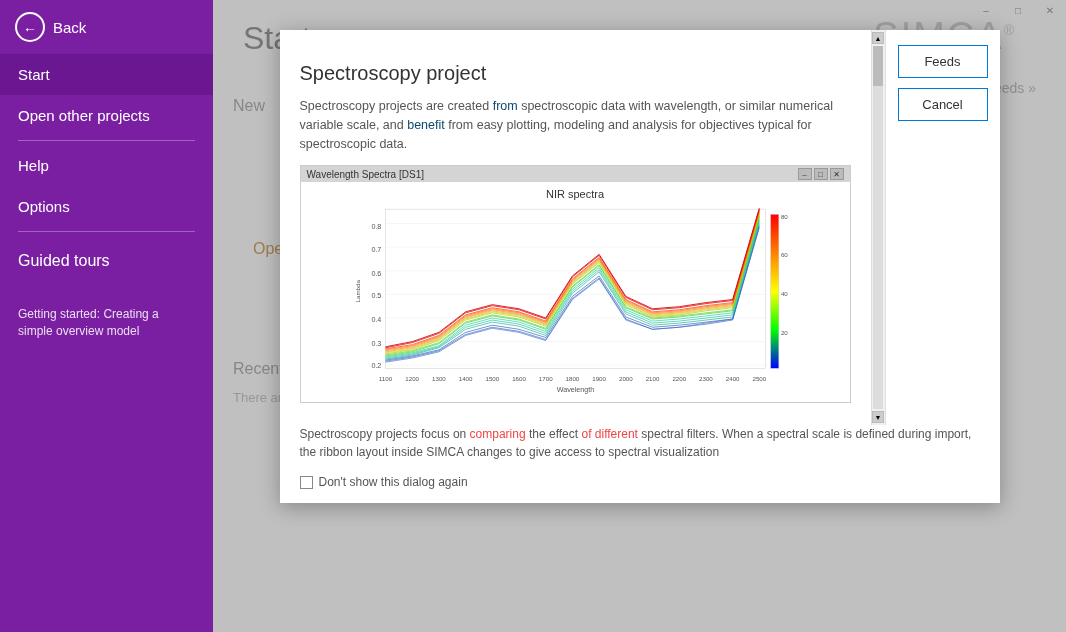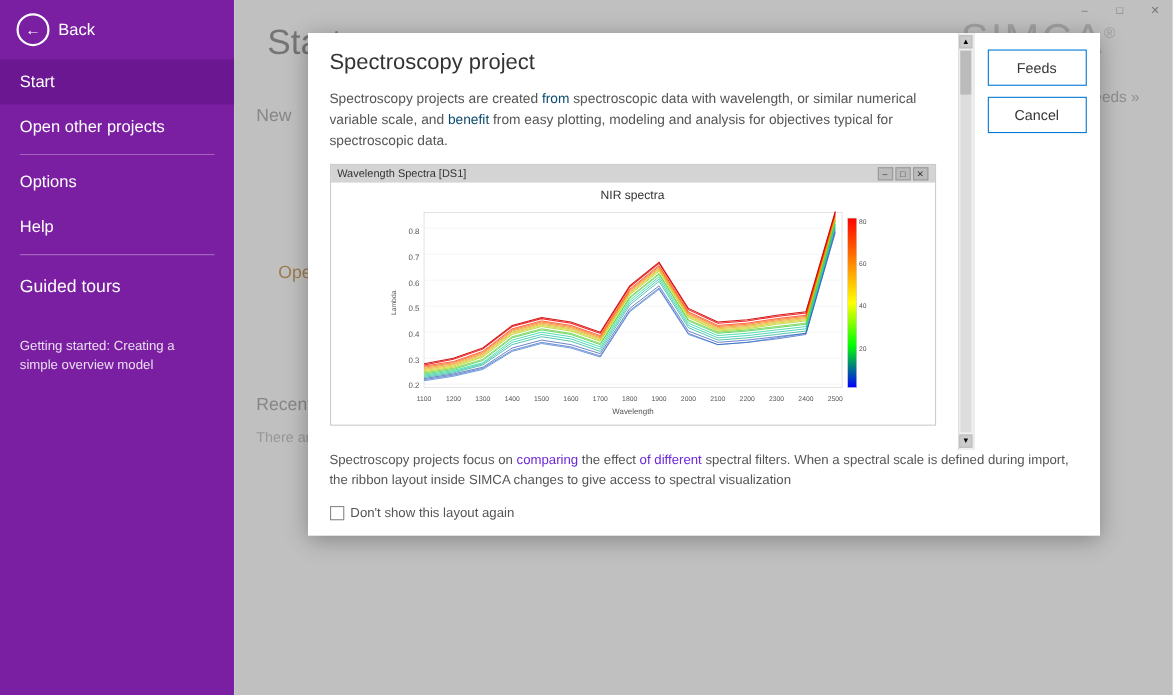--- a/index.html
+++ b/index.html
@@ -183,21 +183,21 @@
 
     .dialog-body {
       display: flex;
       flex: 1;
       overflow: hidden;
     }
 
     .dialog-left {
       flex: 1;
       overflow-y: auto;
-      padding: 16px 20px 10px;
+      padding: 32px 20px 10px;
     }
 
     .dialog-title {
       font-size: 20px;
       font-weight: 400;
       color: #333;
       margin-bottom: 12px;
     }
 
     .dialog-desc {
@@ -329,21 +329,21 @@
 
     
     .dialog-footer-text {
       font-size: 12px;
       color: #555;
       padding: 0 20px 8px;
       line-height: 1.5;
     }
 
     .dialog-footer-text .highlight-blue {
-      color: #6d28d9;
+      color: #ef4444;
     }
 
     .dialog-checkbox-row {
       display: flex;
       align-items: center;
       gap: 6px;
       padding: 6px 20px 14px;
       border-top: none;
     }
 
@@ -373,24 +373,24 @@
 
     <div class="sidebar-nav">
       <div class="sidebar-item active">
         <span>Start</span>
       </div>
       <div class="sidebar-item">
         <span>Open other projects</span>
       </div>
       <hr class="sidebar-divider">
       <div class="sidebar-item">
-        <span>Options</span>
+        <span>Help</span>
       </div>
       <div class="sidebar-item">
-        <span>Help</span>
+        <span>Options</span>
       </div>
       <hr class="sidebar-divider">
       <div class="sidebar-guided">
         <div class="guided-title">Guided tours</div>
         <div class="guided-subtitle">Getting started: Creating a simple overview model</div>
       </div>
     </div>
   </div>
 
   <div class="main-content">
@@ -534,21 +534,21 @@
             <button class="dialog-btn">Cancel</button>
           </div>
         </div>
 
         <p class="dialog-footer-text">
           Spectroscopy projects focus on <span class="highlight-blue">comparing</span> the effect <span class="highlight-blue">of</span> <span class="highlight-blue">different</span> spectral filters. When a spectral scale is defined during import, the ribbon layout inside SIMCA changes to give access to spectral visualization
         </p>
 
         <div class="dialog-checkbox-row">
           <div class="dialog-checkbox"></div>
-          <span class="dialog-checkbox-label">Don't show this layout again</span>
+          <span class="dialog-checkbox-label">Don't show this dialog again</span>
         </div>
 
       </div>
     </div>
 
   </div>
 
 </div>
 
 </body></html>

